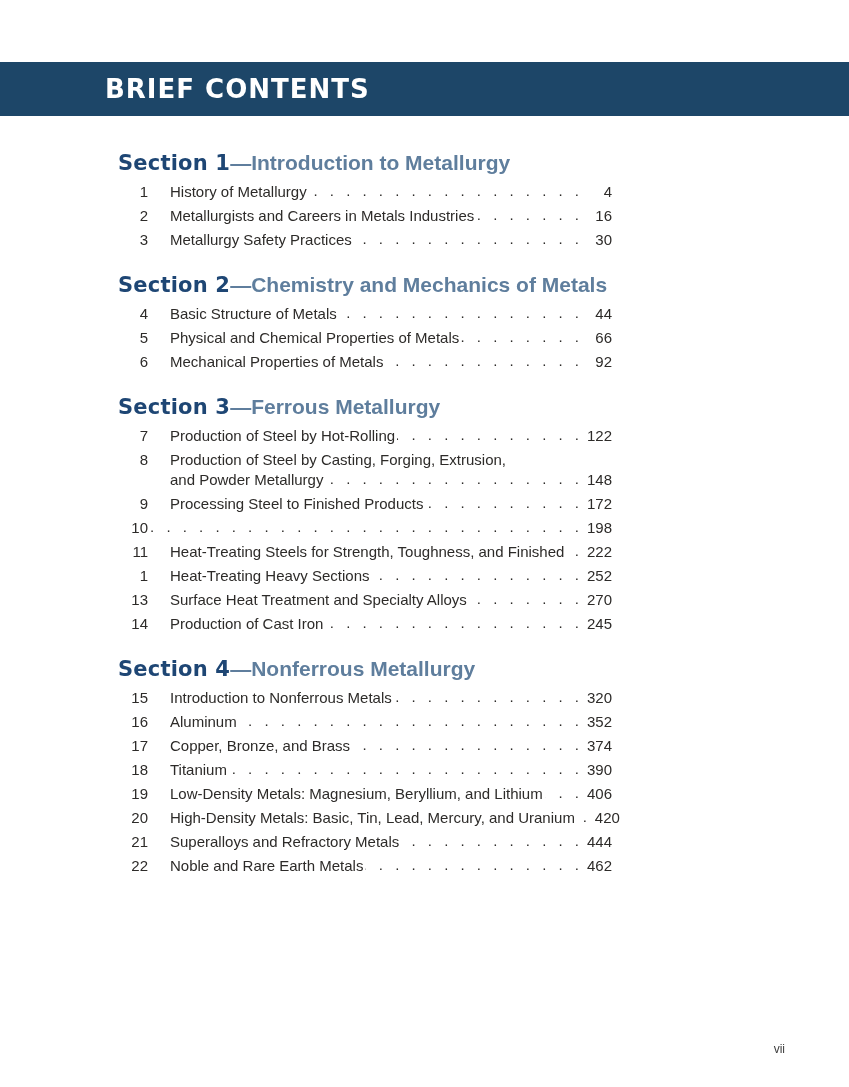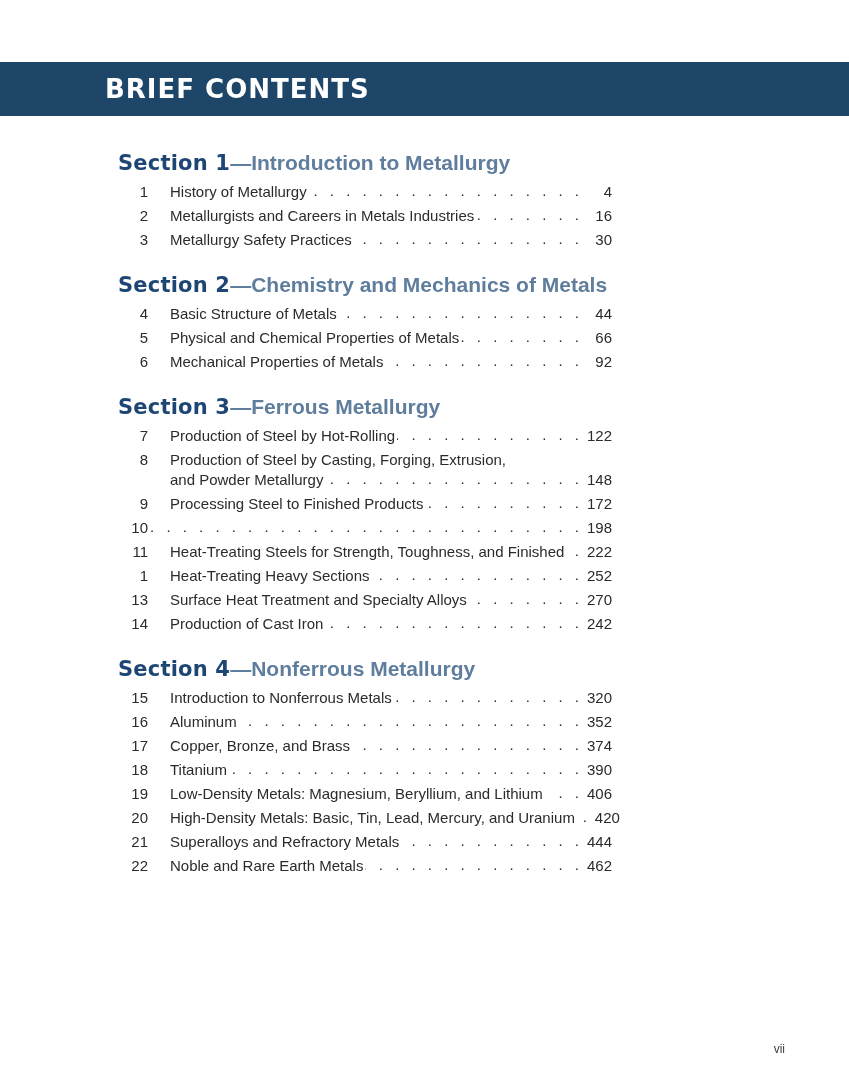--- a/index.html
+++ b/index.html
@@ -206,21 +206,21 @@
       <div class="row">
         <span class="num">13</span>
         <span class="ttl">Surface Heat Treatment and Specialty Alloys</span>
         <span class="leader"></span>
         <span class="pg">270</span>
       </div>
       <div class="row">
         <span class="num">14</span>
         <span class="ttl">Production of Cast Iron</span>
         <span class="leader"></span>
-        <span class="pg">242</span>
+        <span class="pg">245</span>
       </div>
     </div>
 
     <div class="section">
       <h2 class="sec-heading"><span class="sec-label">Section 4</span><span class="sec-subtitle">—Nonferrous Metallurgy</span></h2>
       <div class="row">
         <span class="num">15</span>
         <span class="ttl">Introduction to Nonferrous Metals</span>
         <span class="leader"></span>
         <span class="pg">320</span>

